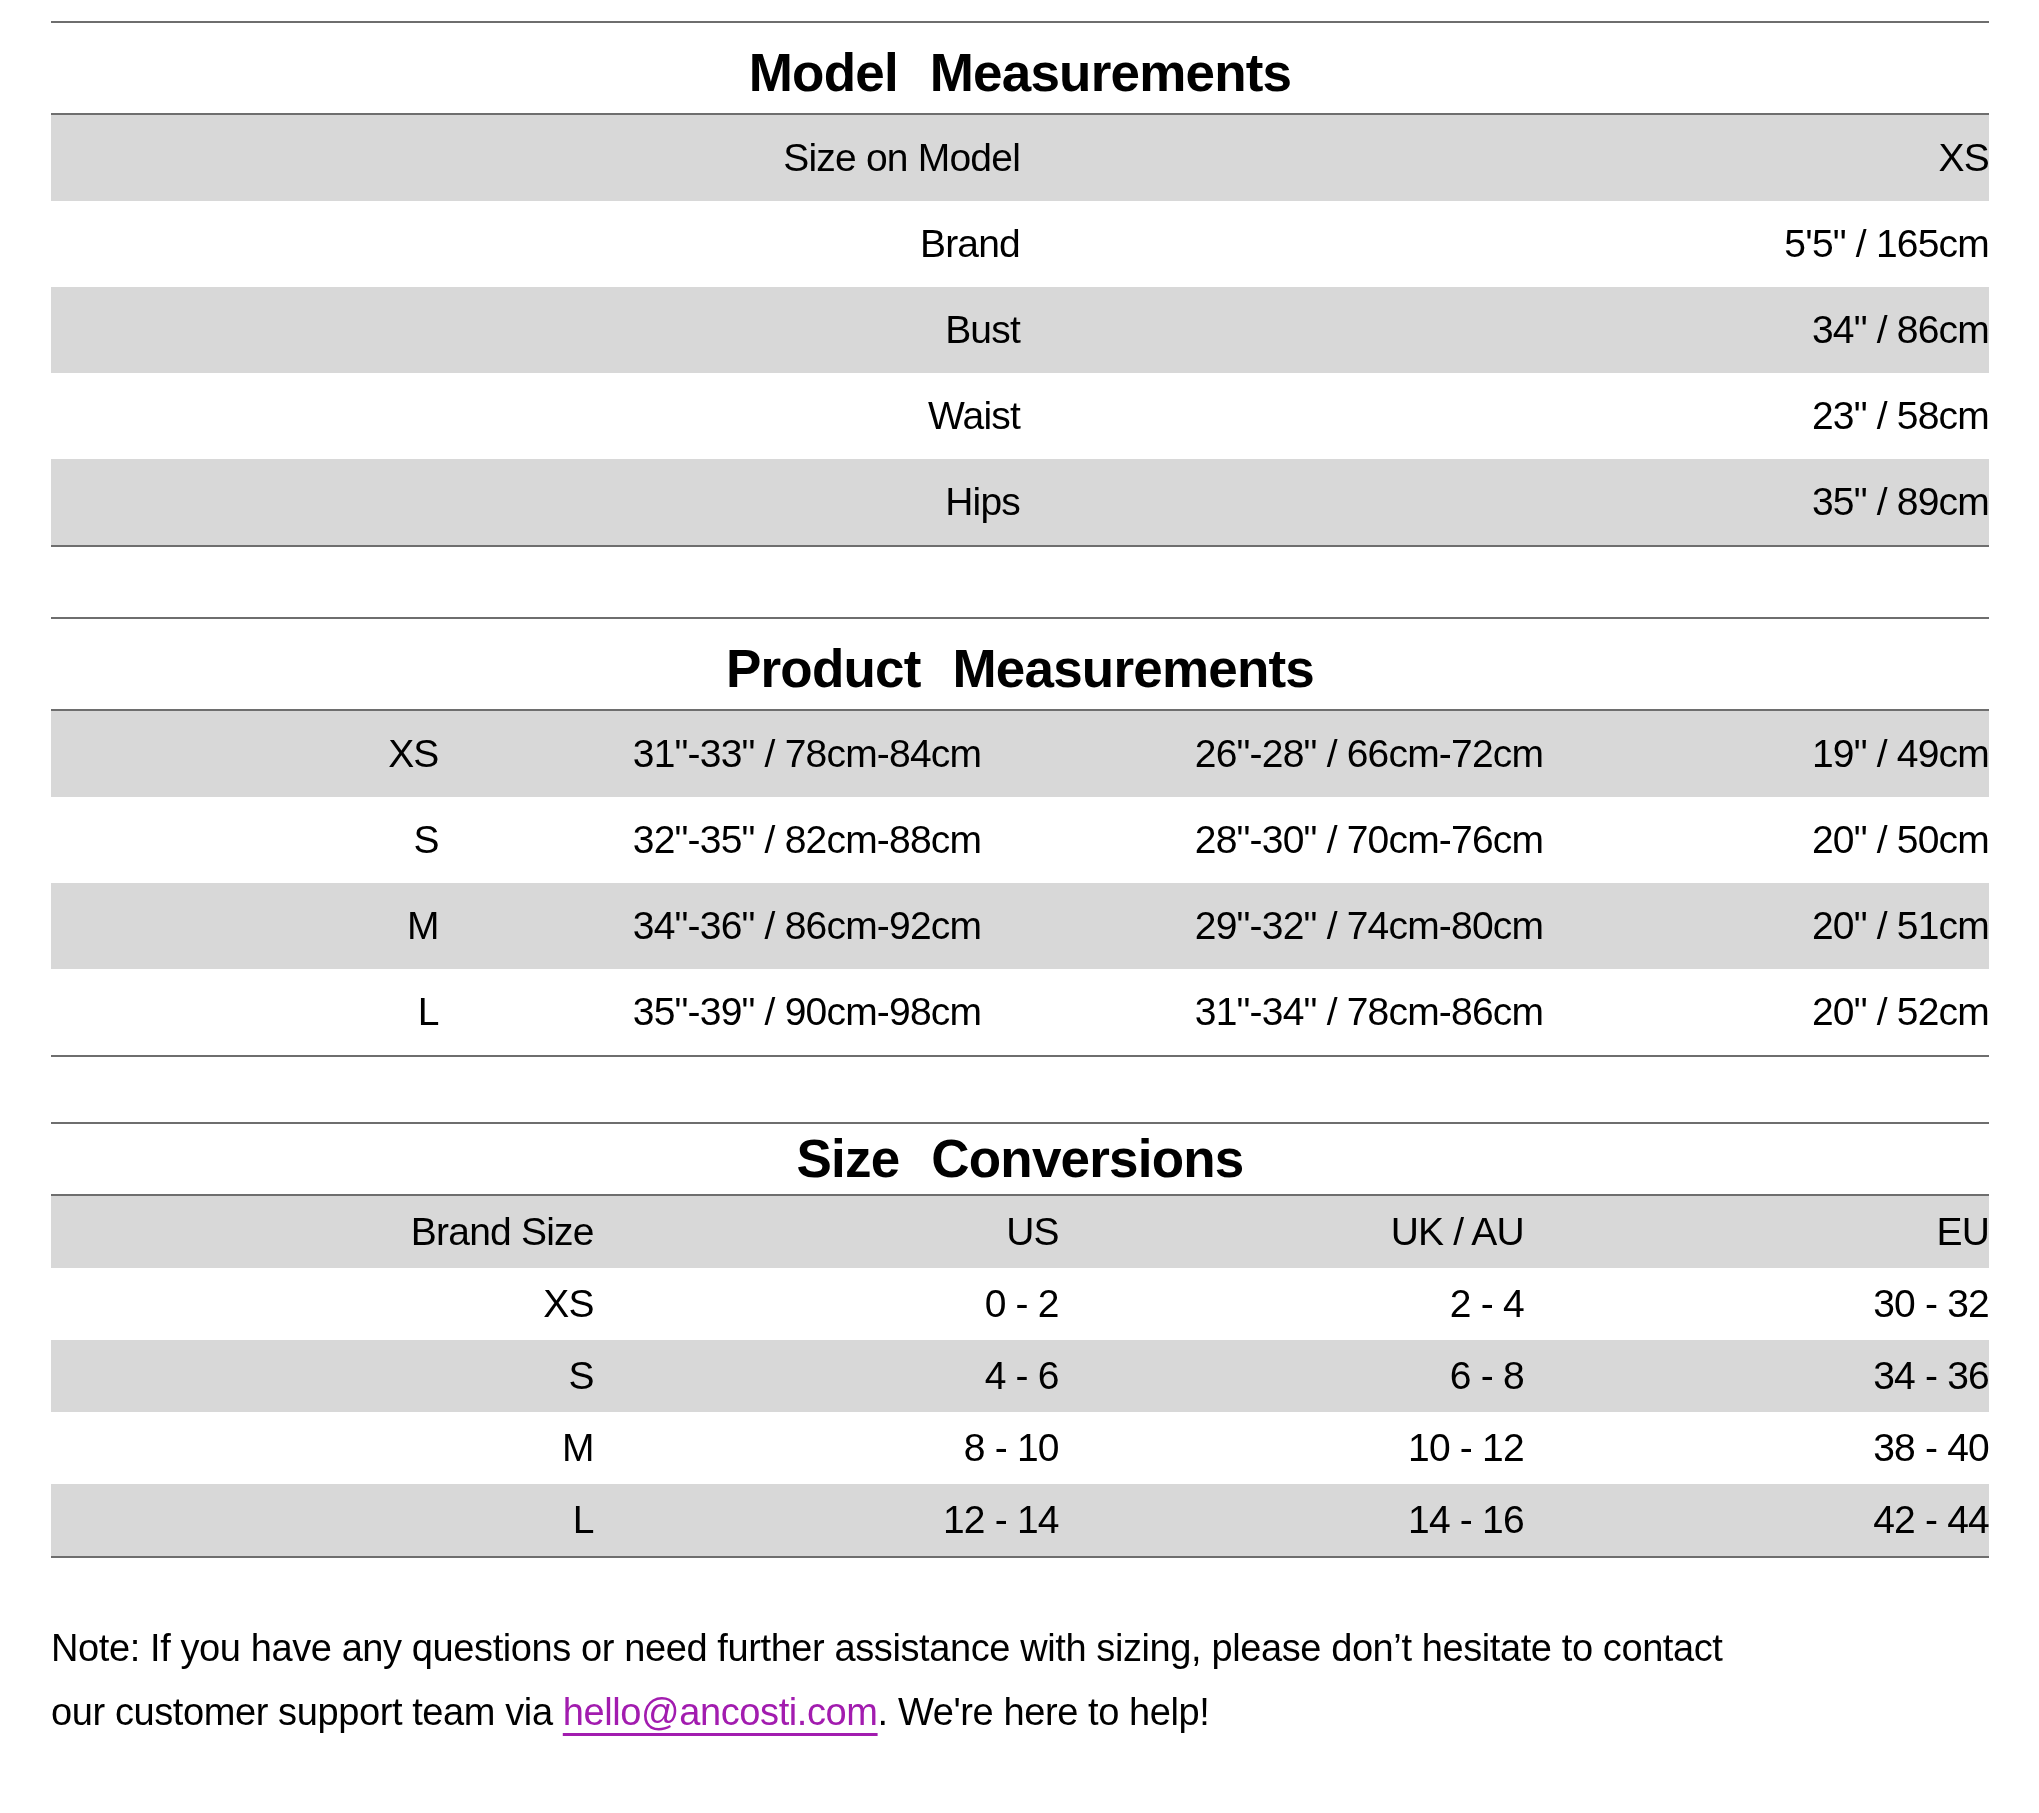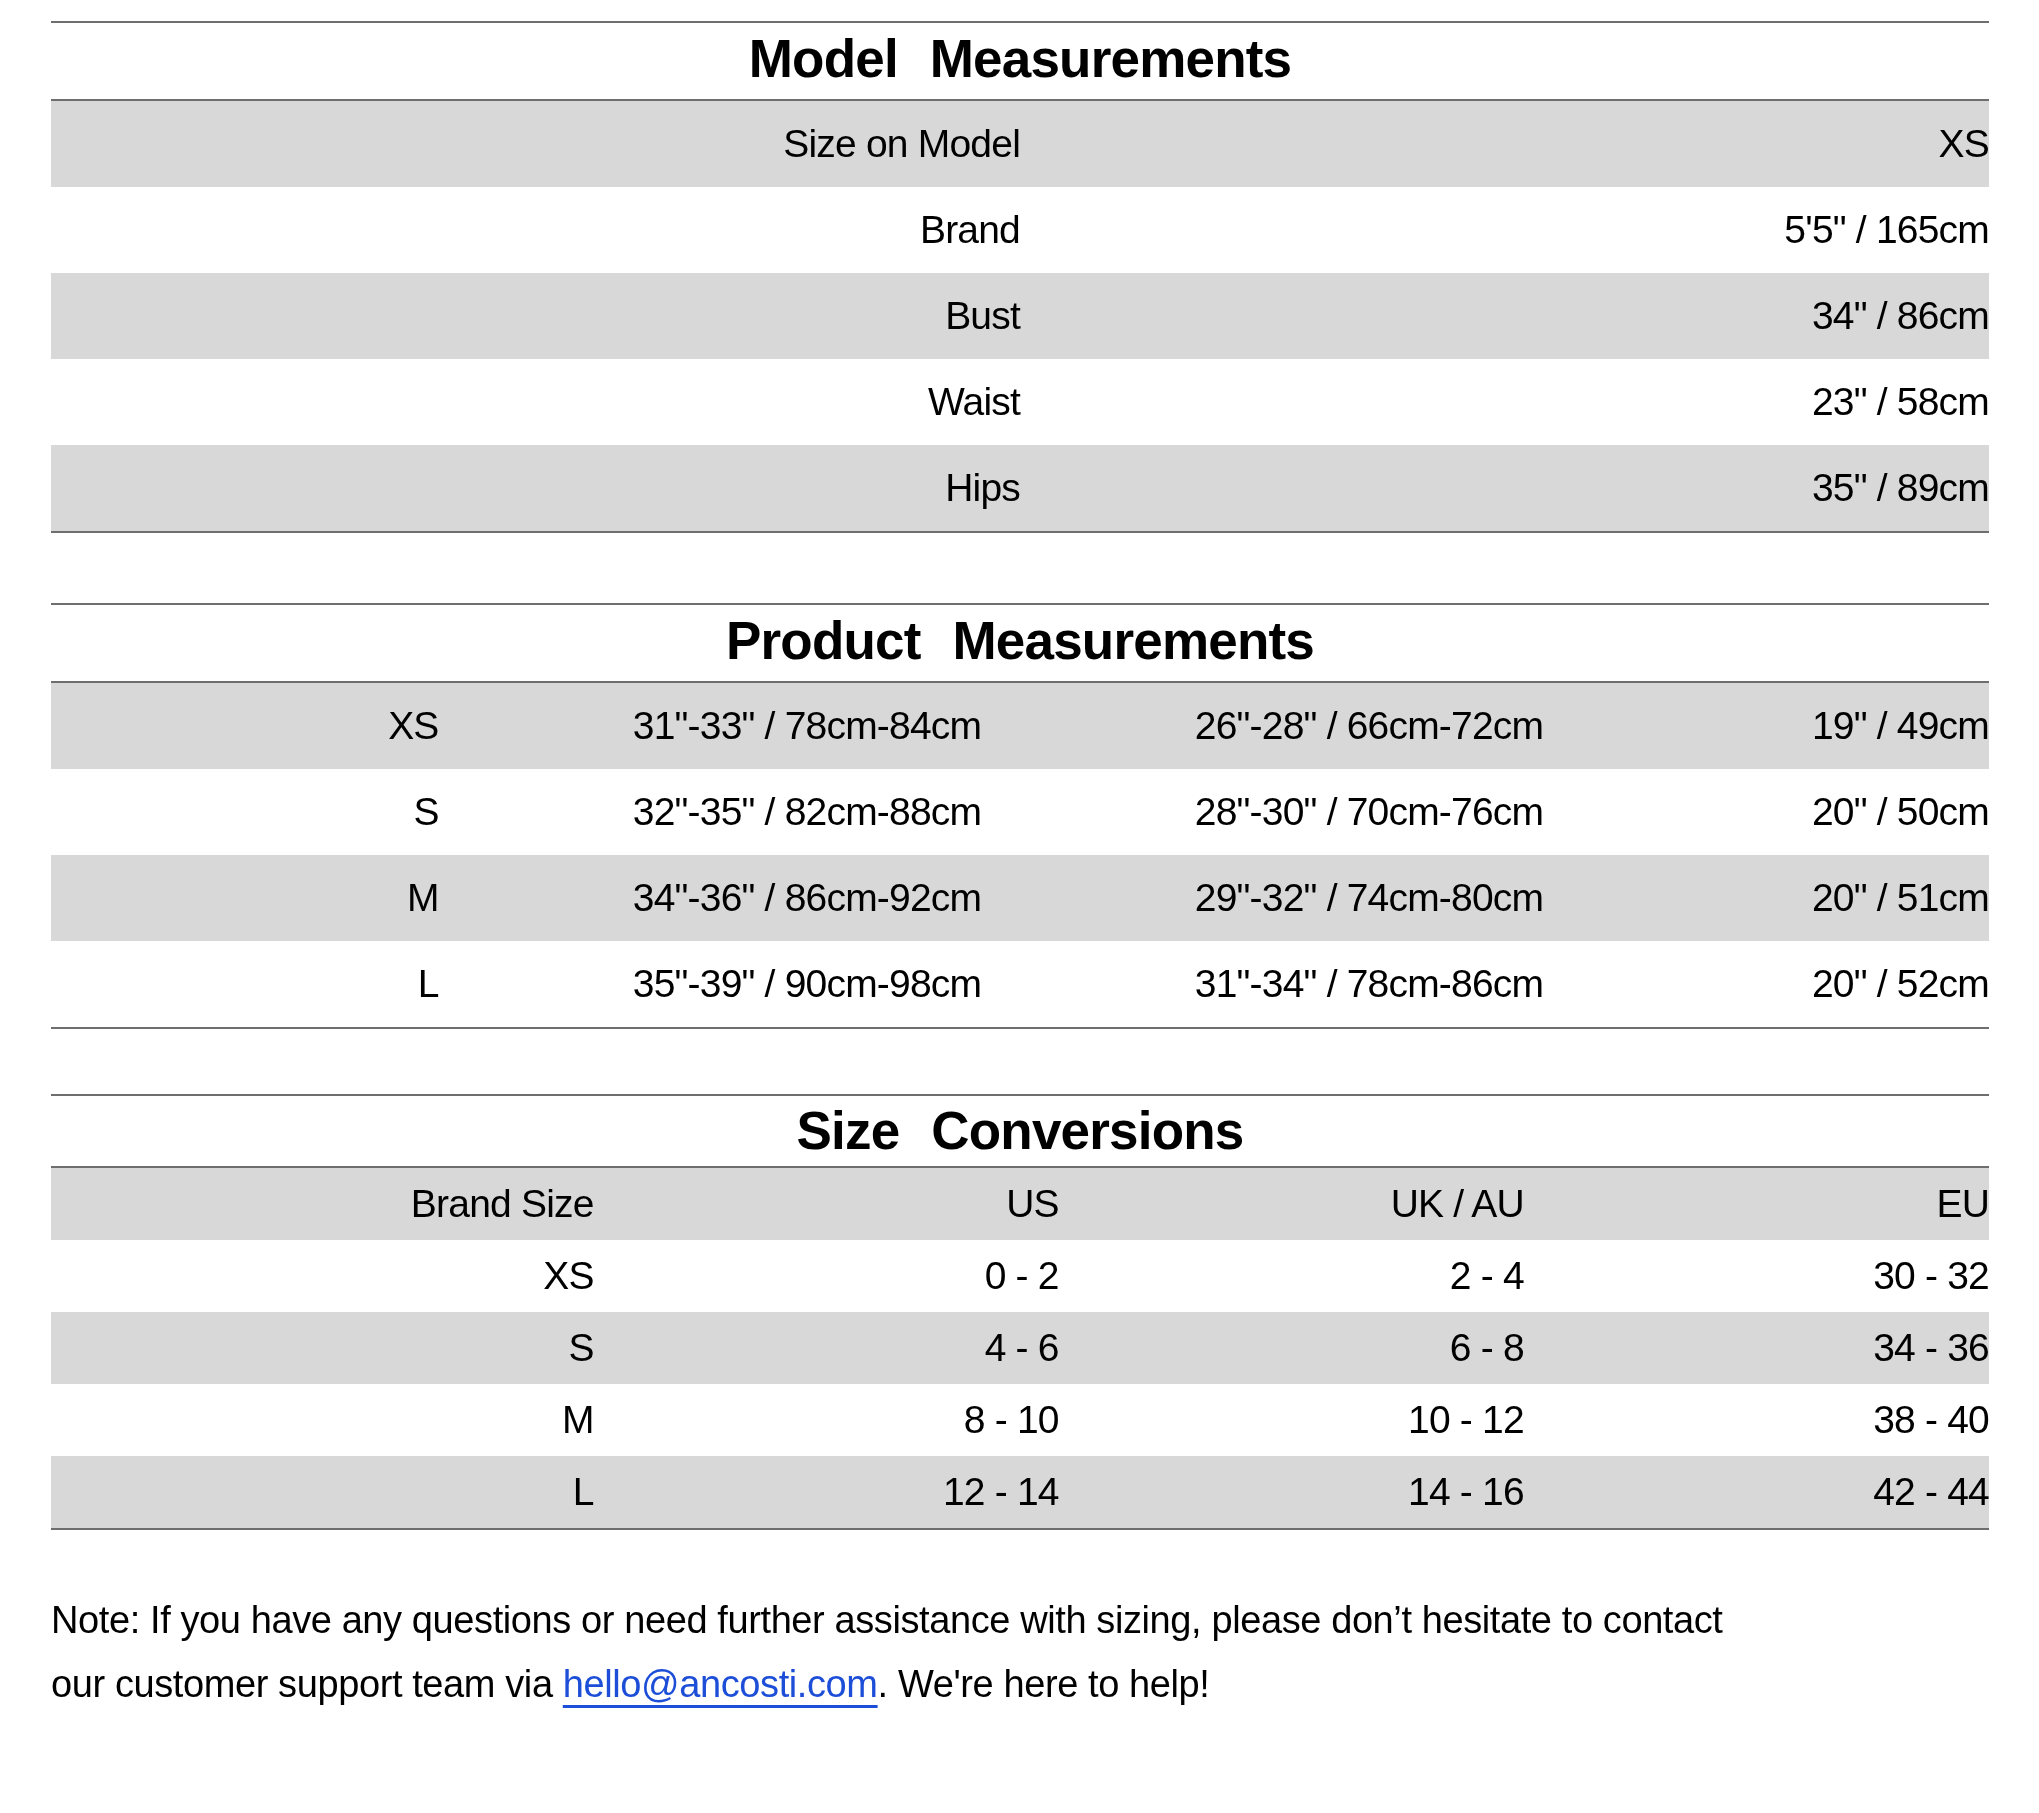--- a/index.html
+++ b/index.html
@@ -19,21 +19,21 @@
   .section-conv    { margin-top: 65px; }
 
   .title {
     margin: 0;
     text-align: center;
     font-size: 53px;
     font-weight: 700;
     letter-spacing: -0.8px;
     word-spacing: 18px;
     line-height: 61px;
-    padding: 5px 0 10px;
+    padding: 19px 0 10px;
   }
   .section-conv .title { padding: 4.1px 0 4.1px; }
 
   table {
     width: 100%;
     border-collapse: collapse;
     border-top: 2.5px solid #6e6e6e;
     border-bottom: 2.5px solid #6e6e6e;
     table-layout: fixed;
   }
@@ -63,21 +63,21 @@
   .tbl-conv col.c-ukau  { width: 24%; }
   .tbl-conv col.c-eu    { width: 24%; }
 
   .note {
     margin-top: 58px;
     font-size: 38px;
     line-height: 64px;
     letter-spacing: -0.4px;
   }
   .note .email {
-    color: #1d4ed8;
+    color: #a21caf;
     text-decoration: underline;
     text-decoration-thickness: 2.5px;
     text-underline-offset: 8.2px;
     cursor: pointer;
   }
 </style>
 </head>
 <body>
 
 <div class="page">

